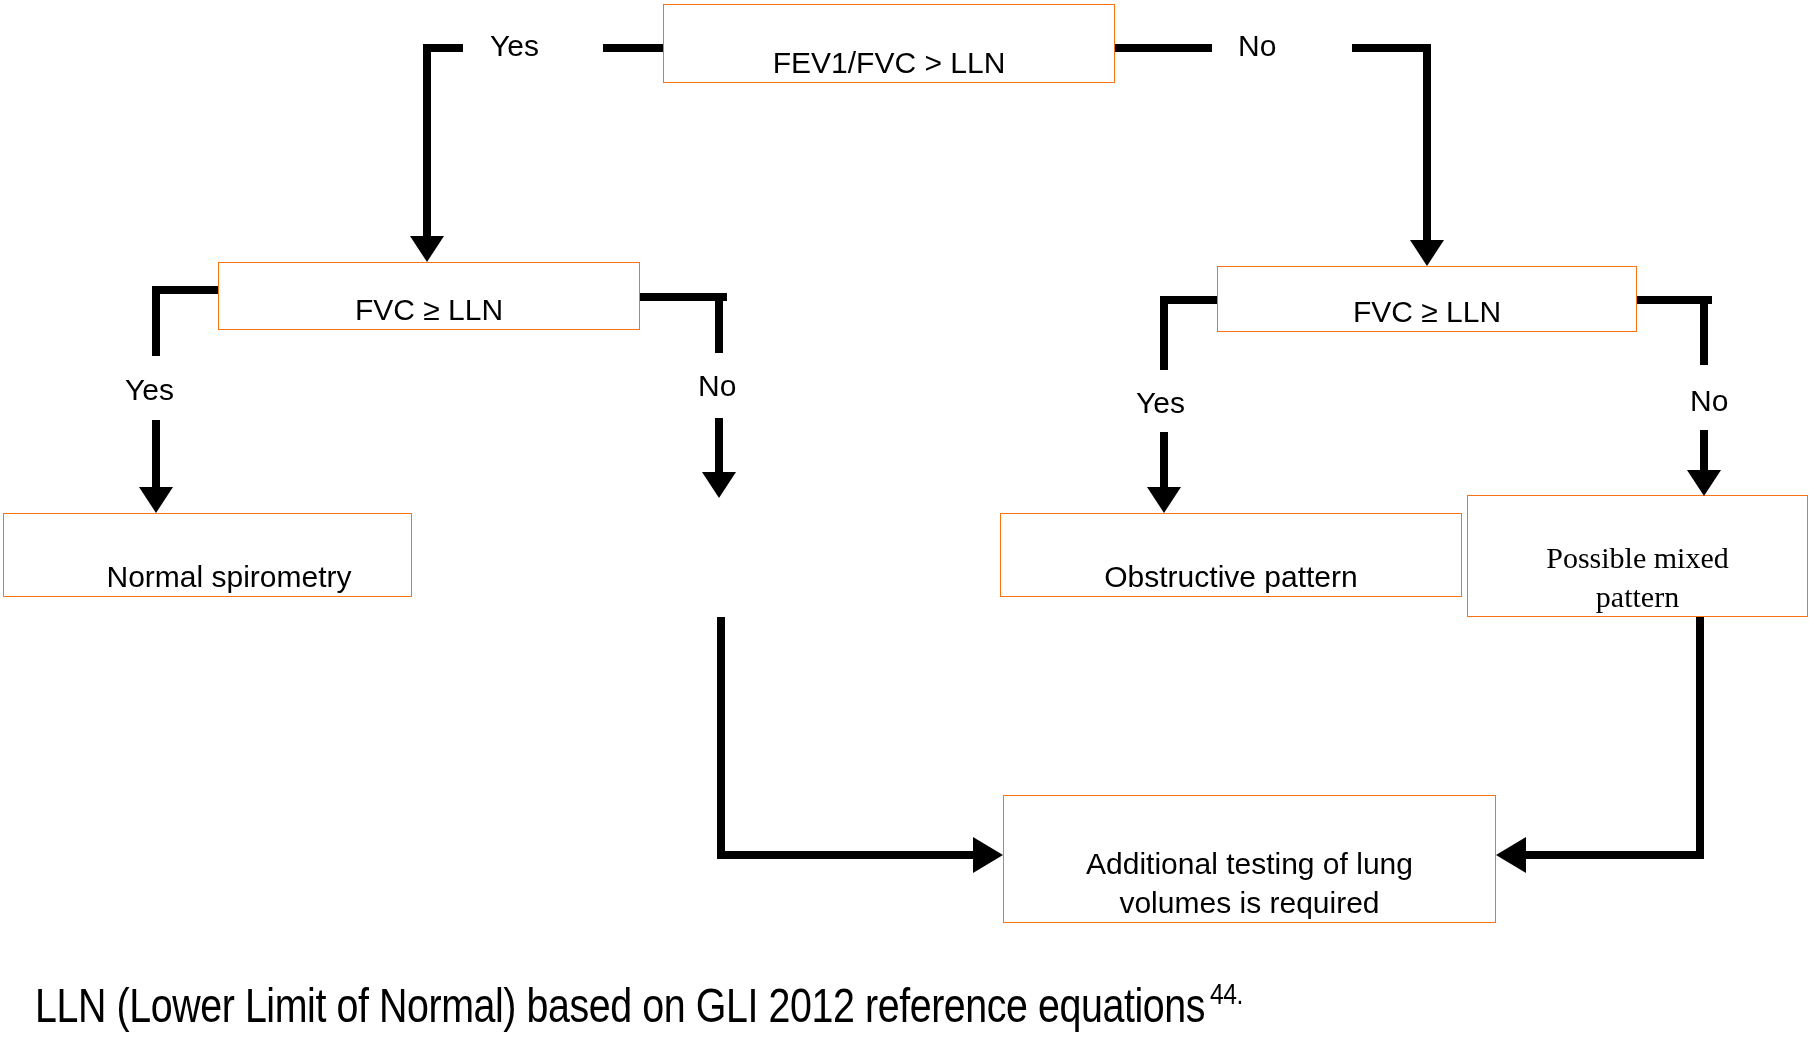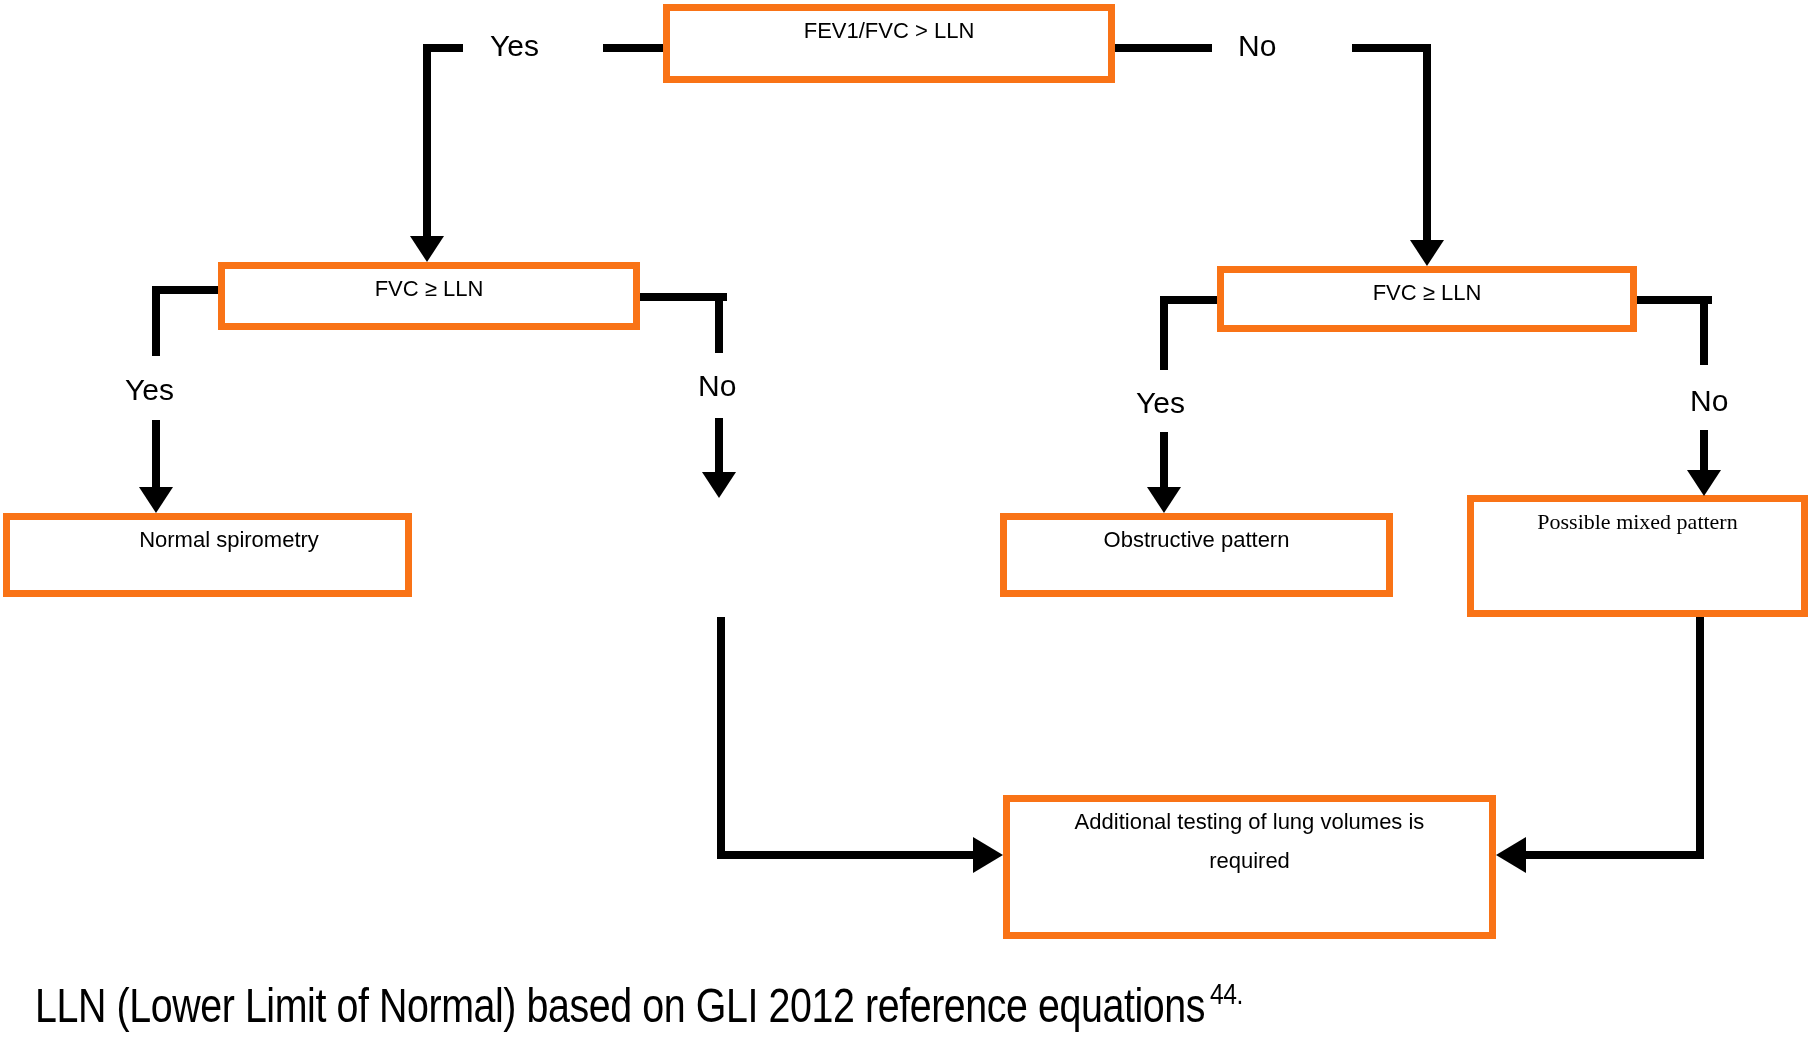--- a/index.html
+++ b/index.html
@@ -8,39 +8,39 @@
     width: 1815px;
     height: 1038px;
     background: #ffffff;
     font-family: "Liberation Sans", sans-serif;
     color: #000000;
     overflow: hidden;
   }
   .node {
     position: absolute;
     box-sizing: border-box;
-    border: 7px solid #f97316;
+    border: 1px solid #f97316;
     background: #ffffff;
     display: flex;
-    align-items: flex-start;
+    align-items: flex-end;
     justify-content: center;
     text-align: center;
-    font-size: 22px;
+    font-size: 30px;
     line-height: 39px;
     color: #000000;
   }
   .node span { display: inline-block; }
   .n-root        { left: 663px;  top: 4px;   width: 452px; height: 79px; }
   .n-fvc-left    { left: 218px;  top: 262px; width: 422px; height: 68px; }
   .n-fvc-right   { left: 1217px; top: 266px; width: 420px; height: 66px; }
   .n-normal      { left: 3px;    top: 513px; width: 409px; height: 84px; padding-left: 43px; }
   .n-restrictive { left: 490px;  top: 498px; width: 430px; height: 119px; }
-  .n-obstructive { left: 1000px; top: 513px; width: 393px; height: 84px; }
+  .n-obstructive { left: 1000px; top: 513px; width: 462px; height: 84px; }
   .n-mixed       { left: 1467px; top: 495px; width: 341px; height: 122px; }
-  .n-additional  { left: 1003px; top: 795px; width: 493px; height: 144px; }
+  .n-additional  { left: 1003px; top: 795px; width: 493px; height: 128px; }
   .n-restrictive span { max-width: 330px; }
   .n-mixed span       { max-width: 250px; font-family: Liberation Serif, serif; }
   .n-additional span  { max-width: 390px; }
 
   .seg { position: absolute; background: #000000; }
   .lbl {
     position: absolute;
     font-size: 30px;
     line-height: 36px;
     background: #ffffff;

